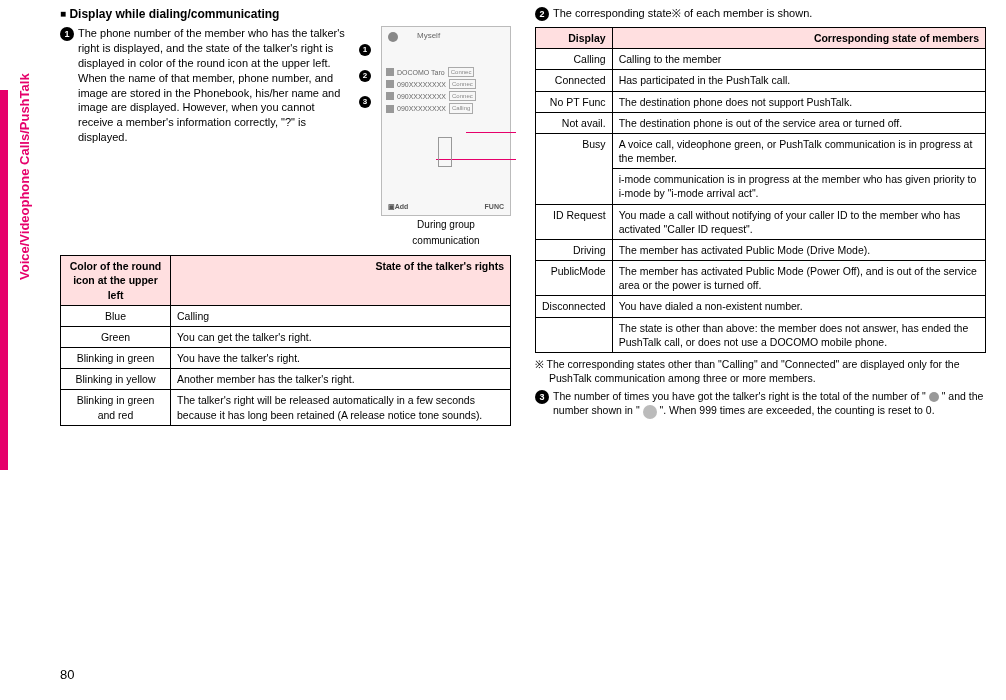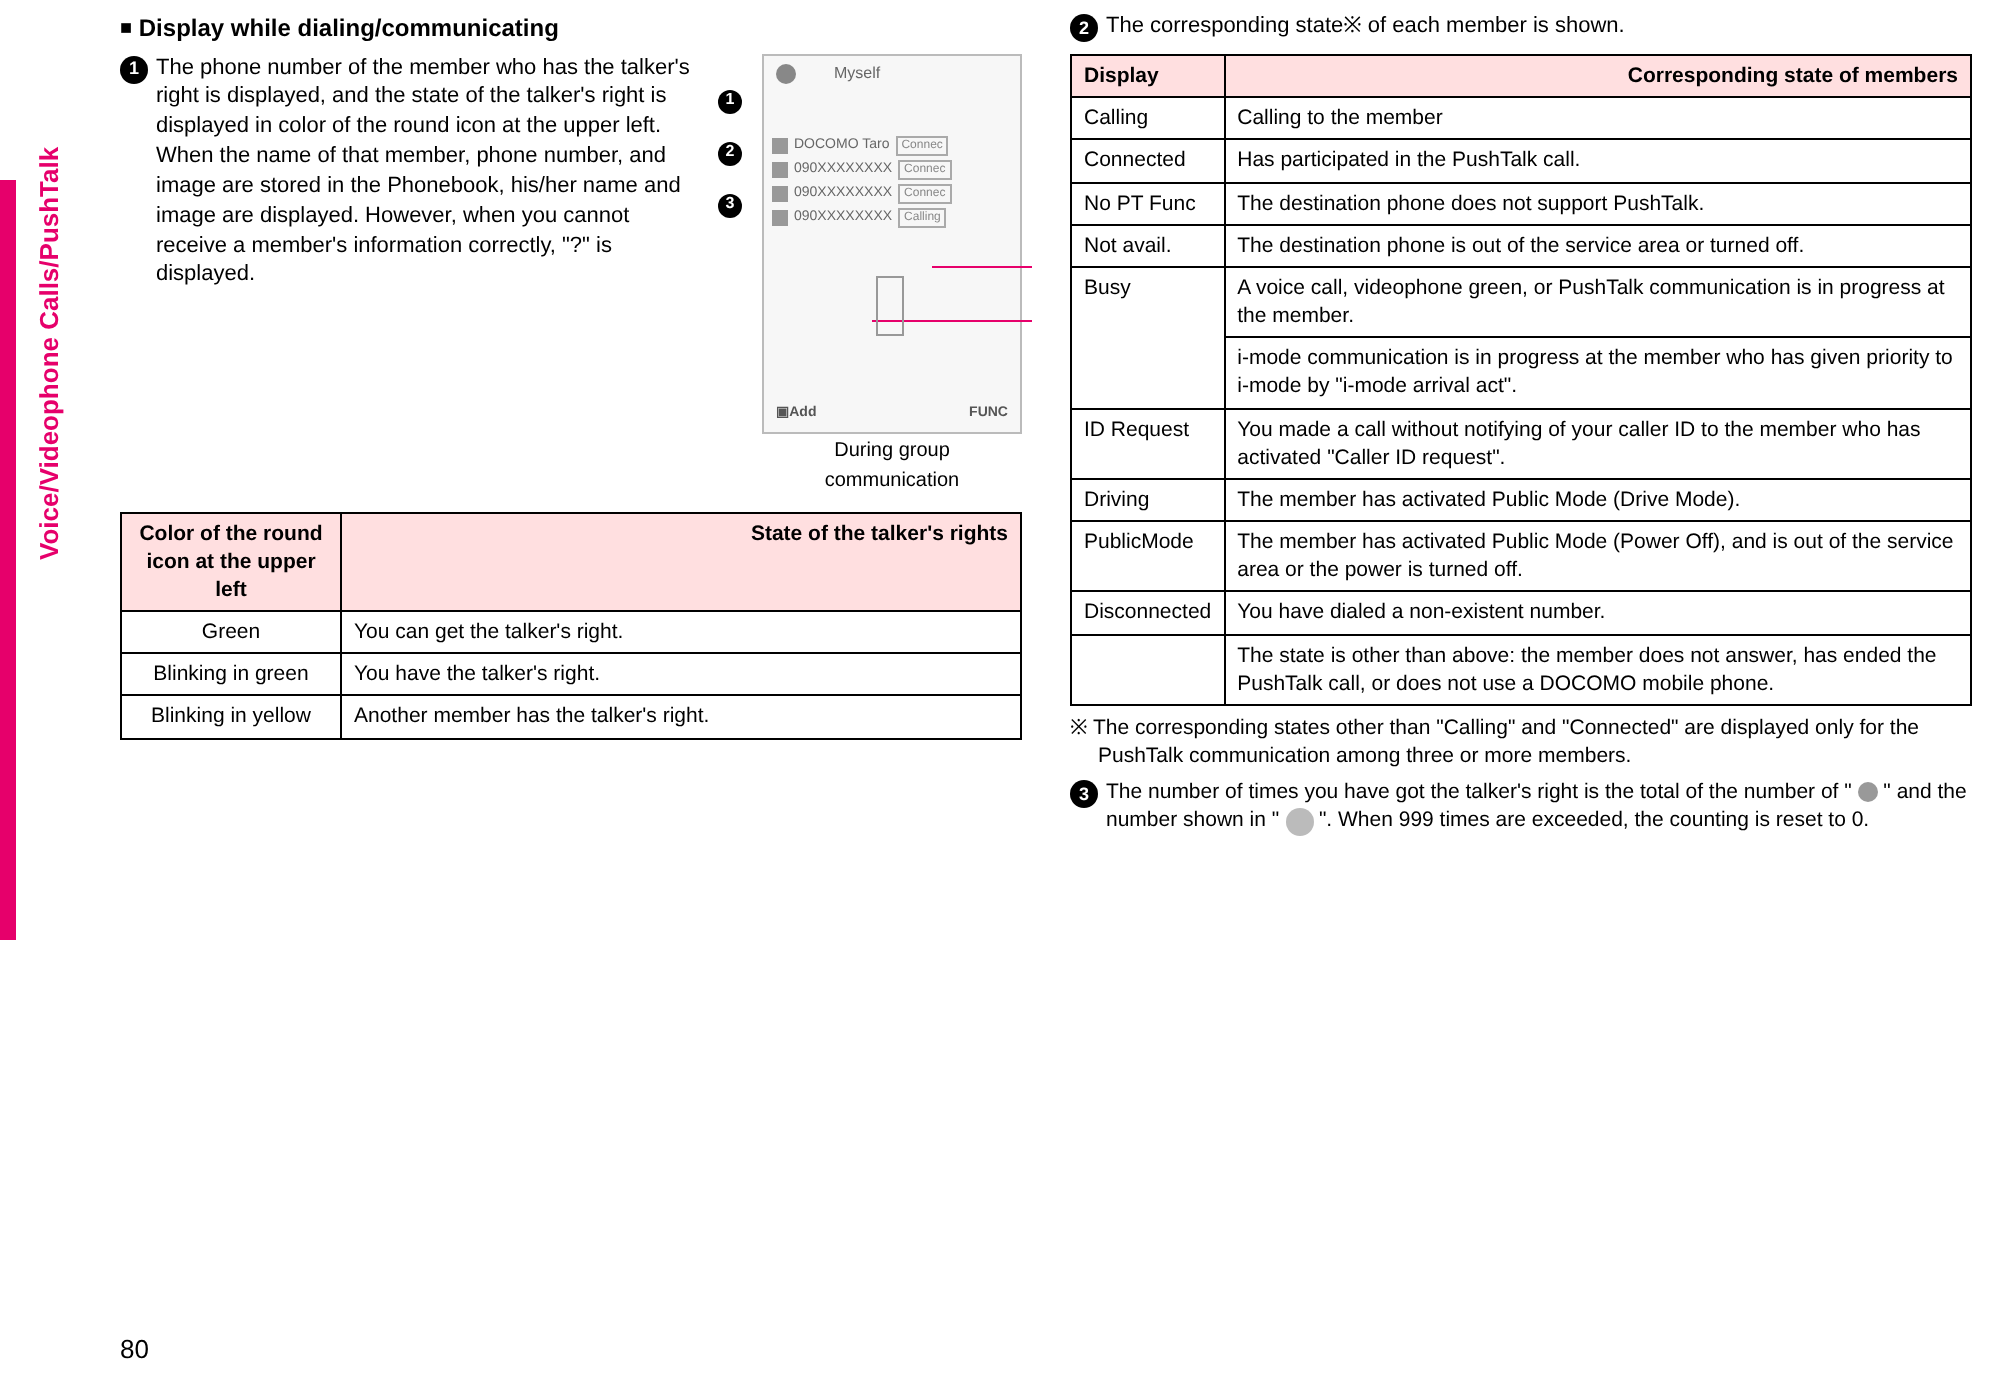--- a/index.html
+++ b/index.html
@@ -116,21 +116,21 @@
       margin-top: 6px;
     }
     th, td {
       border: 1px solid #000;
       padding: 3px 6px;
       text-align: left;
       vertical-align: top;
     }
     th { background: #ffdfe0; font-weight: bold; text-align: right; }
     .c1 { width: 110px; text-align: center; }
-    .r-c1 { width: 74px; text-align: left; }
+    .r-c1 { width: 74px; text-align: right; }
     .note { font-size: 10.5px; margin-top: 4px; padding-left: 14px; text-indent: -14px;}
     .note3 { font-size: 10.5px; margin-top: 4px; }
     .inline-circ {
       display: inline-block;
       width: 10px; height: 10px; border-radius: 5px;
       background: #999; vertical-align: middle;
     }
     .inline-badge {
       display: inline-block;
       width: 14px; height: 14px; border-radius: 7px;
@@ -210,30 +210,38 @@
 
     <table>
       <thead>
         <tr>
           <th class="c1">Color of the round icon at the upper left</th>
           <th>State of the talker's rights</th>
         </tr>
       </thead>
       <tbody>
         <tr>
+            <td class="c1">Blue</td>
+            <td>Calling</td>
+          </tr>
+        <tr>
             <td class="c1">Green</td>
             <td>You can get the talker's right.</td>
           </tr>
         <tr>
             <td class="c1">Blinking in green</td>
             <td>You have the talker's right.</td>
           </tr>
         <tr>
             <td class="c1">Blinking in yellow</td>
             <td>Another member has the talker's right.</td>
+          </tr>
+        <tr>
+            <td class="c1">Blinking in green and red</td>
+            <td>The talker's right will be released automatically in a few seconds because it has long been retained (A release notice tone sounds).</td>
           </tr>
       </tbody>
     </table>
   </div>
 
   <div class="col">
     <div class="para-block">
       <span class="bullet">2</span>
       <span class="para-text">
         <span>The corresponding state</span><span>※</span><span> of each member is shown.</span>

